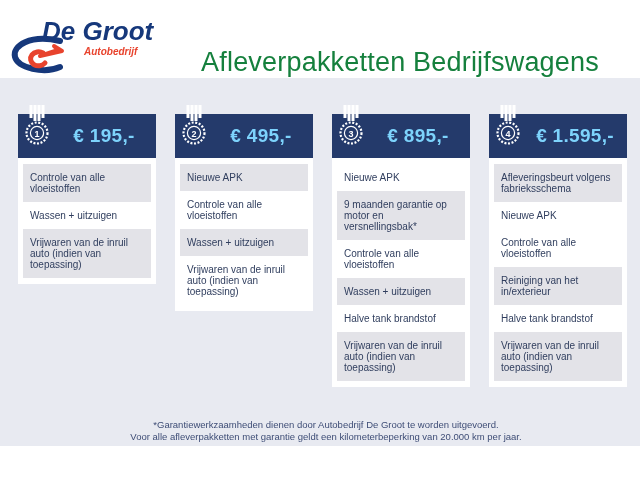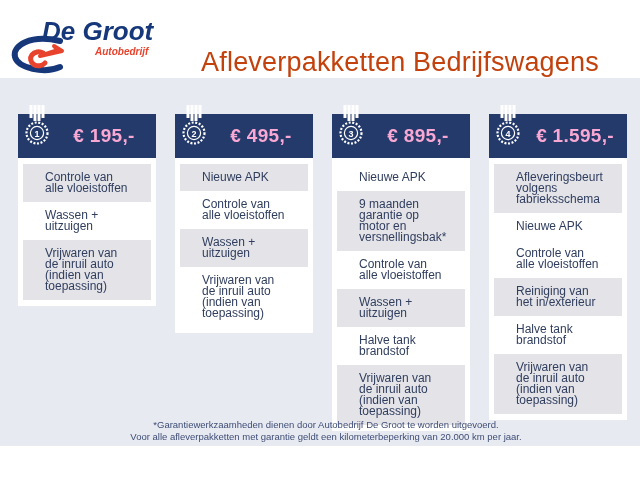--- a/index.html
+++ b/index.html
@@ -29,32 +29,32 @@
   .logo-text {
     position: absolute; left: 42px; top: 8px;
     color: #16387b;
     font-size: 26px;
     font-weight: bold;
     font-style: italic;
     letter-spacing: 0px;
     white-space: nowrap;
   }
   .logo-sub {
-    position: absolute; left: 95px; top: 38px;
+    position: absolute; left: 84px; top: 38px;
     color: #e8432d;
     font-size: 10px;
     font-weight: bold;
     font-style: italic;
   }
   .title-wrap {
     flex: 1;
     text-align: center;
   }
   .page-title {
-    color: #c2410c;
+    color: #15803d;
     font-size: 27px;
     font-weight: 400;
     letter-spacing: 0.2px;
   }
 
   
   .band {
     position: relative;
     height: 368px;
     background: #e8eaf1;
@@ -76,33 +76,33 @@
     position: relative;
     background: #243a6b;
     height: 44px;
     display: flex;
     align-items: center;
     justify-content: center;
     padding-left: 34px;
   }
   .medal { position: absolute; left: 5px; top: -9px; }
   .price {
-    color: #f9a8d4;
+    color: #7dd3fc;
     font-size: 19px;
     font-weight: bold;
     white-space: nowrap;
     letter-spacing: 0.3px;
   }
   .card-body {
     background: #ffffff;
     padding: 6px 5px;
   }
   .pkg-item {
-    padding: 8px 22px;
-    font-size: 12px;
+    padding: 8px 7px;
+    font-size: 10px;
     line-height: 11px;
     color: #303e5e;
     background: #ffffff;
   }
   .pkg-item.shaded { background: #e3e3e8; }
 
   
   .band-footer {
     position: absolute;
     left: 12px; right: 0; bottom: 4px;

